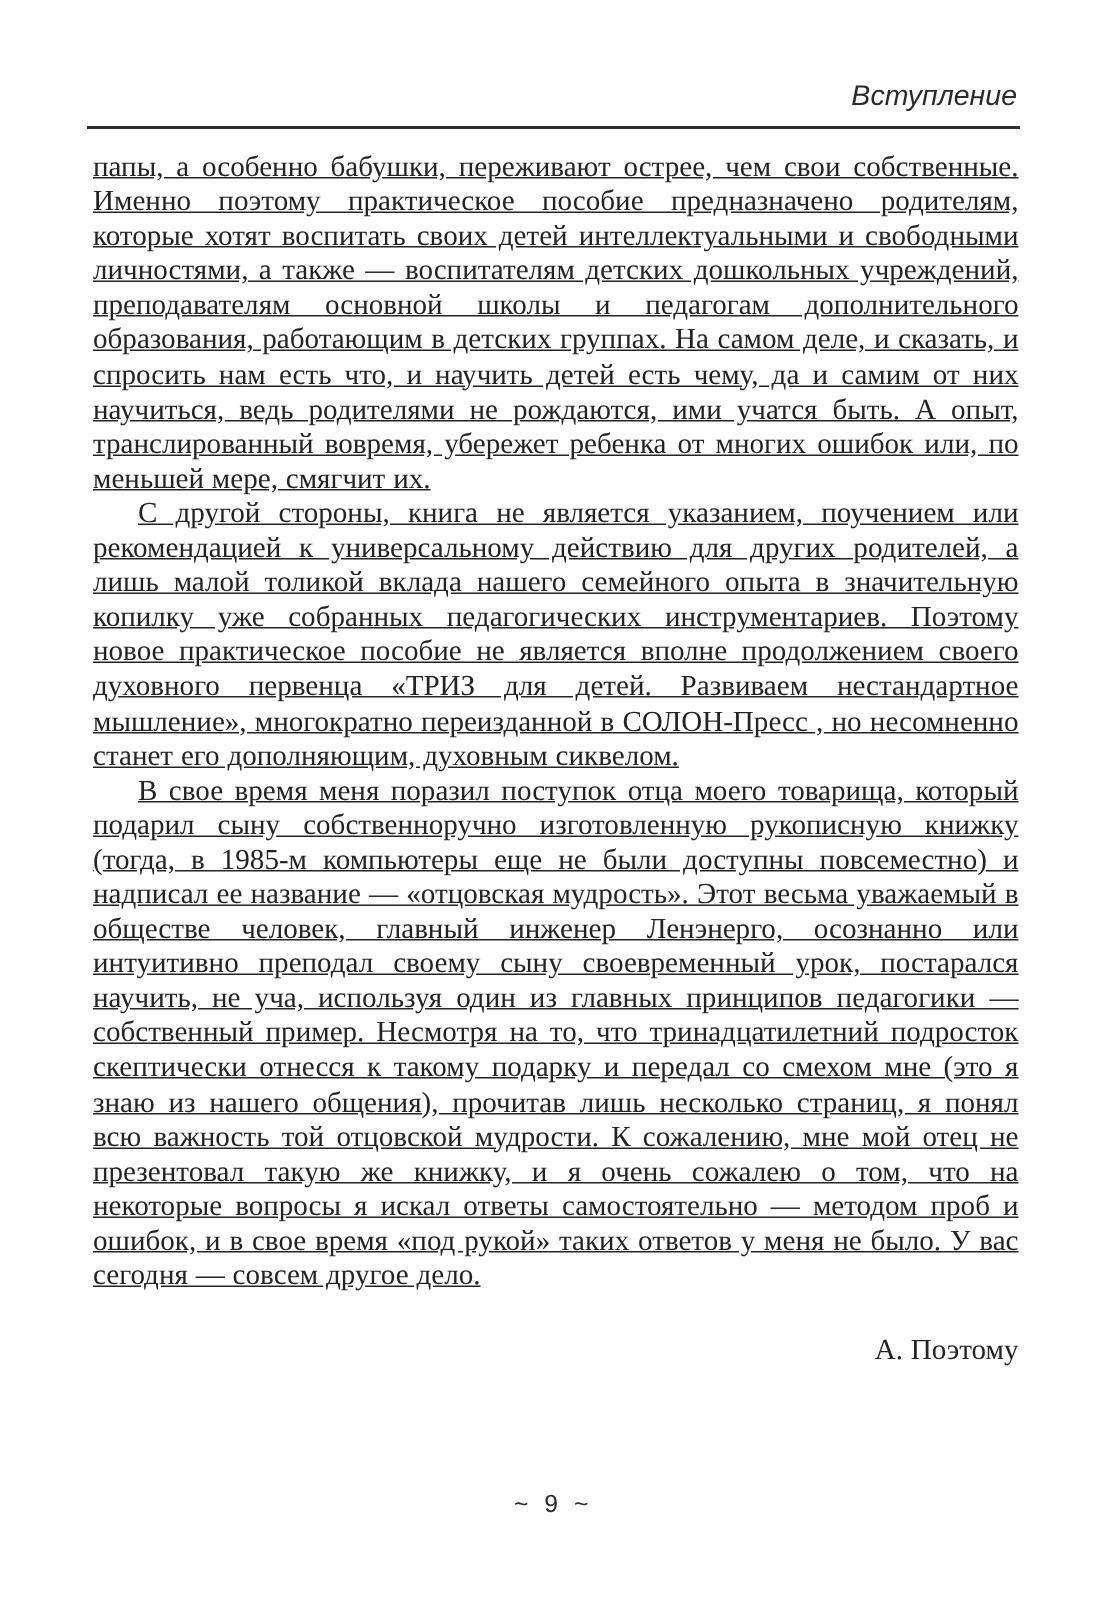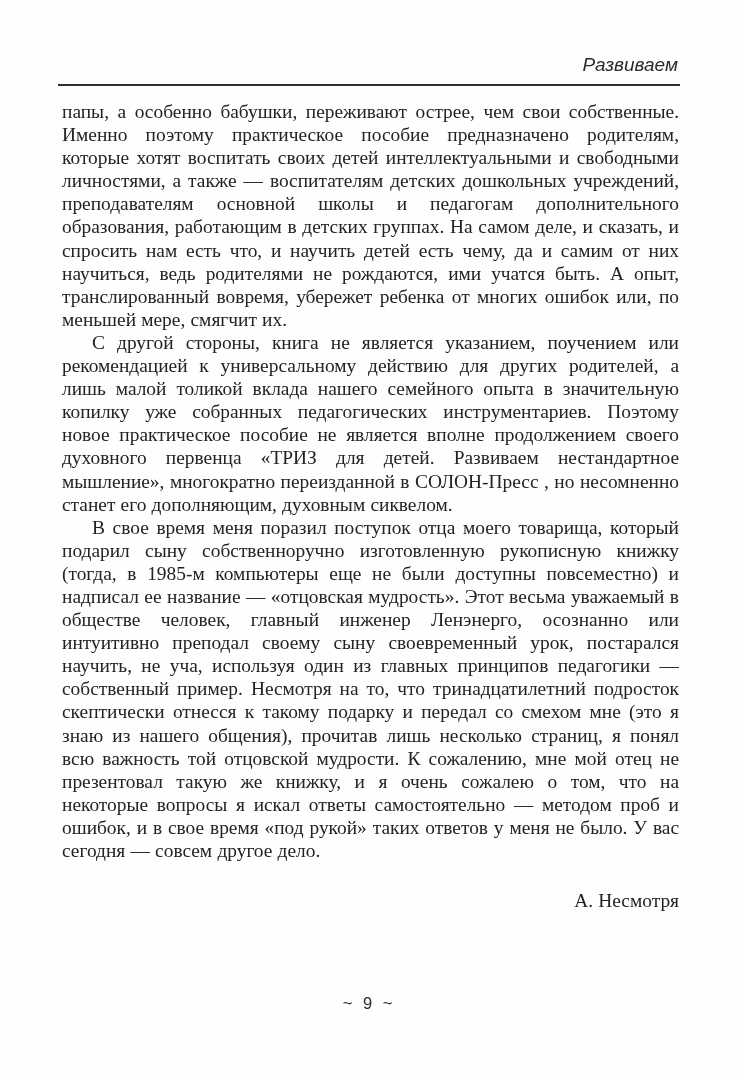--- a/index.html
+++ b/index.html
@@ -44,20 +44,21 @@
     left: 62px;
     right: 59px;
     font-size: 19.4px;
     line-height: 23.1px;
     text-align: justify;
     word-spacing: 0.02em;
   }
   .body-text p {
     margin: 0;
     text-indent: 30px;
+    text-decoration: underline;
   }
   .body-text p.continued {
     text-indent: 0;
   }
   .signature {
     margin-top: 27px;
     text-align: right;
     font-size: 19.4px;
     color: #232323;
   }
@@ -71,27 +72,27 @@
     font-size: 16.5px;
     letter-spacing: 3px;
     color: #2b2b2b;
   }
 </style>
 </head>
 <body>
 
 <div class="page">
 
-  <div class="running-head">Развиваем</div>
+  <div class="running-head">Вступление</div>
 
   <div class="header-rule"></div>
 
   <div class="body-text">
     <p class="continued">папы, а особенно бабушки, переживают острее, чем свои собственные. Именно поэтому практическое пособие предназначено родителям, которые хотят воспитать своих детей интеллектуальными и свободными личностями, а также — воспитателям детских дошкольных учреждений, преподавателям основной школы и педагогам дополнительного образования, работающим в детских группах. На самом деле, и сказать, и спросить нам есть что, и научить детей есть чему, да и самим от них научиться, ведь родителями не рождаются, ими учатся быть. А опыт, транслированный вовремя, убережет ребенка от многих ошибок или, по меньшей мере, смягчит их.</p>
     <p>С другой стороны, книга не является указанием, поучением или рекомендацией к универсальному действию для других родителей, а лишь малой толикой вклада нашего семейного опыта в значительную копилку уже собранных педагогических инструментариев. Поэтому новое практическое пособие не является вполне продолжением своего духовного первенца «ТРИЗ для детей. Развиваем нестандартное мышление», многократно переизданной в СОЛОН-Пресс , но несомненно станет его дополняющим, духовным сиквелом.</p>
     <p>В свое время меня поразил поступок отца моего товарища, который подарил сыну собственноручно изготовленную рукописную книжку (тогда, в 1985-м компьютеры еще не были доступны повсеместно) и надписал ее название — «отцовская мудрость». Этот весьма уважаемый в обществе человек, главный инженер Ленэнерго, осознанно или интуитивно преподал своему сыну своевременный урок, постарался научить, не уча, используя один из главных принципов педагогики — собственный пример. Несмотря на то, что тринадцатилетний подросток скептически отнесся к такому подарку и передал со смехом мне (это я знаю из нашего общения), прочитав лишь несколько страниц, я понял всю важность той отцовской мудрости. К сожалению, мне мой отец не презентовал такую же книжку, и я очень сожалею о том, что на некоторые вопросы я искал ответы самостоятельно — методом проб и ошибок, и в свое время «под рукой» таких ответов у меня не было. У вас сегодня — совсем другое дело.</p>
 
-    <div class="signature">А. Несмотря</div>
+    <div class="signature">А. Поэтому</div>
   </div>
 
   <div class="page-number">~ 9 ~</div>
 
 </div>
 
 </body></html>

